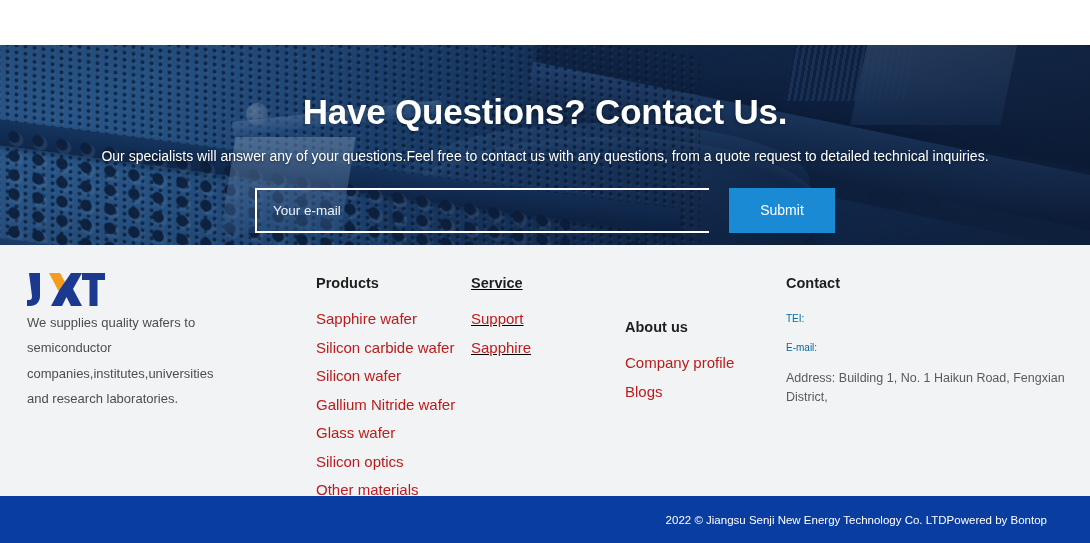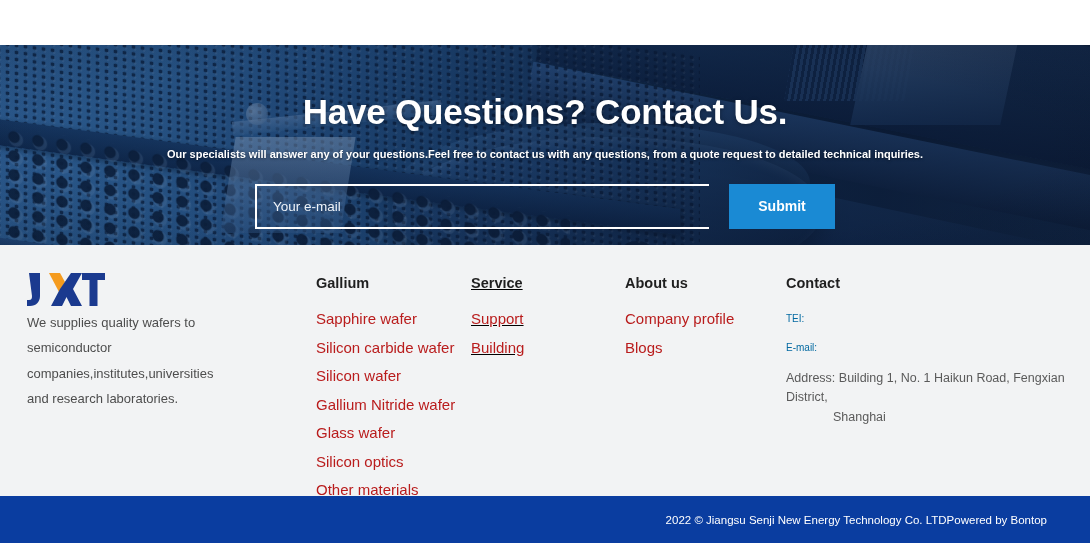--- a/index.html
+++ b/index.html
@@ -145,21 +145,21 @@
     display:flex; flex-direction:column; align-items:center;
     padding-top: 48px;
   }
   .hero-title {
     font-size: 35px; font-weight: 700; color:#ffffff;
     letter-spacing:-.2px; line-height:1.1;
     text-shadow: 0 1px 4px rgba(0,0,0,.35);
   }
   .hero-sub {
     margin-top: 16px;
-    font-size: 11px; color:#ffffff; font-weight:700;
+    font-size: 14px; color:#ffffff; font-weight:400;
     text-shadow: 0 1px 3px rgba(0,0,0,.45);
   }
   .form-row {
     margin-top: 24px;
     display:flex; width: 580px; height: 45px; gap: 20px;
   }
   .email-input {
     flex: 1 1 auto; height:100%;
     background: transparent;
     border: 2px solid #ffffff;
@@ -170,21 +170,21 @@
     padding: 0 16px;
     outline:none;
   }
   .email-input::placeholder { color:#eef3f9; opacity:1; }
   .submit-btn {
     width: 106px; height:100%;
     background: #1a8ad4;
     border: none;
     color:#ffffff;
     font-family:"Liberation Sans", sans-serif;
-    font-size: 14px; font-weight:700;
+    font-size: 14px; font-weight:400;
     cursor:pointer;
   }
 
   
   .footer {
     position:absolute; top:245px; left:0;
     width:1090px; height:251px;
     background:#f2f3f4;
   }
   .footer-inner {
@@ -192,21 +192,21 @@
     padding: 30px 0 0 0;
   }
   .brand-col { position:absolute; left:27px; top:28px; width:210px; }
   .logo { display:block; }
   .brand-desc {
     font-size: 13px; color:#4d4d4d; line-height: 1.95;
   }
   .col { position:absolute; top:30px; }
   .col-products { left:316px; width:150px; }
   .col-service  { left:471px; width:140px;text-decoration:underline; }
-  .col-about    { left:625px; width:150px; }
+  .col-about    { left:625px; width:150px;margin-top:44px; }
   .col-contact  { left:786px; width:285px; }
   .col-title {
     font-size: 14.5px; font-weight:700; color:#1f1f1f;
     margin-bottom: 20px;
   }
   .col-link {
     display:block; font-size:15px; color:#b91c1c;
     line-height: 1.0; margin-bottom: 13.5px;
     text-decoration:none; cursor:pointer;
   }
@@ -273,49 +273,48 @@
             <path d="M2 0 h11 v23 c0 6 -4 10 -10 10 h-3 v-6 h2 c2.5 0 3 -1.5 3 -4 z" fill="#1b3a8f"></path>
             <path d="M22 0 h11 l5 9 -6 10 z" fill="#f59b1e"></path>
             <path d="M44 0 h11 l-9 16 9 17 h-11 l-4.5 -9 -4.5 9 h-11 l9 -17 z" fill="#1b3a8f"></path>
             <path d="M55 0 h23 v7 h-7.5 v26 h-8 v-26 h-7.5 z" fill="#1b3a8f"></path>
           </svg>
         </span>
         <p class="brand-desc">We supplies quality wafers to semiconductor companies,institutes,universities and research laboratories.</p>
       </div>
 
       <div class="col col-products">
-        <div class="col-title">Gallium</div>
+        <div class="col-title">Products</div>
         <a class="col-link">Sapphire wafer</a>
         <a class="col-link">Silicon carbide wafer</a>
         <a class="col-link">Silicon wafer</a>
         <a class="col-link">Gallium Nitride wafer</a>
         <a class="col-link">Glass wafer</a>
         <a class="col-link">Silicon optics</a>
         <a class="col-link">Other materials</a>
       </div>
 
       <div class="col col-service">
         <div class="col-title">Service</div>
         <a class="col-link">Support</a>
-        <a class="col-link">Building</a>
+        <a class="col-link">Sapphire</a>
       </div>
 
       <div class="col col-about">
         <div class="col-title">About us</div>
         <a class="col-link">Company profile</a>
         <a class="col-link">Blogs</a>
       </div>
 
       <div class="col col-contact">
         <div class="col-title">Contact</div>
         <div class="contact-line">TEI:</div>
         <div class="contact-line">E-mail:</div>
         <div class="contact-addr addr-wrap">
           <span>Address: Building 1, No. 1 Haikun Road, Fengxian District,</span>
-          <span class="addr-second">Shanghai</span>
         </div>
       </div>
 
     </div>
   </footer>
 
   <div class="bottom-bar">
     <span class="copyright">2022 © Jiangsu Senji New Energy Technology Co. LTDPowered by Bontop</span>
   </div>
 

